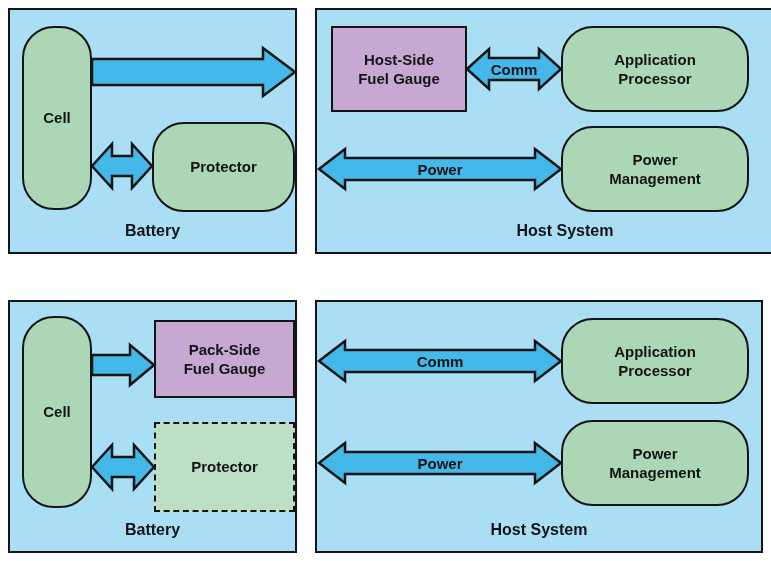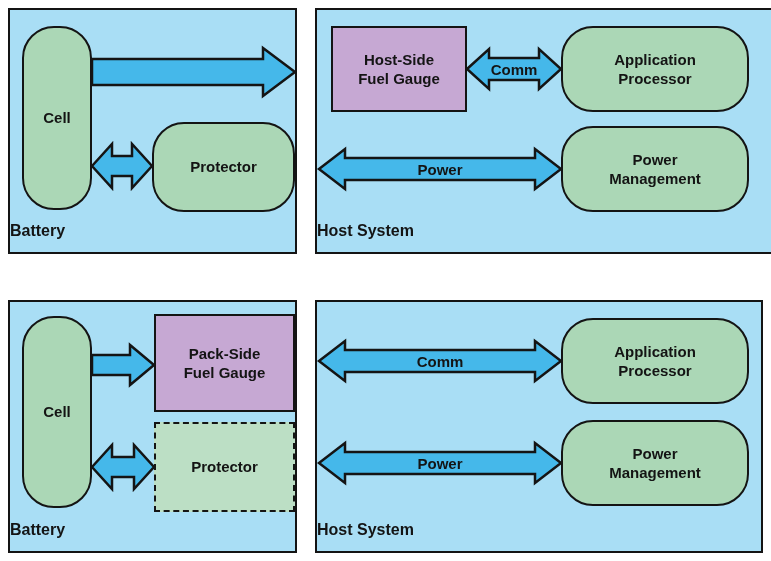--- a/index.html
+++ b/index.html
@@ -17,21 +17,21 @@
   .box{
     position:absolute;border:2px solid var(--line);
     display:flex;align-items:center;justify-content:center;
     text-align:center;font-weight:bold;font-size:15px;line-height:1.3;
     white-space:pre-line;color:var(--line);
   }
   .green{background:var(--box-green);border-radius:32px;}
   .green-dashed{background:var(--box-green-dashed);border-style:dashed;}
   .purple{background:var(--box-purple);}
   .panel-label{
-    position:absolute;left:0;right:0;
+    position:absolute;left:0;right:0;text-align:center;
     font-weight:bold;font-size:16px;color:var(--line);
   }
   .arrow{position:absolute;}
   .arrow svg{display:block;overflow:visible;}
   .ashape{fill:var(--arrow-blue);stroke:var(--line);stroke-width:2.5;stroke-linejoin:miter;}
   .arrow-label{
     position:absolute;inset:0;display:flex;align-items:center;justify-content:center;
     font-weight:bold;font-size:15px;color:var(--line);
   }
 </style>
@@ -78,21 +78,21 @@
     <div class="panel-label" style="bottom:12px;">Host System</div>
   </div>
 
   <div class="panel" style="left:8px;top:300px;width:289px;height:253px;">
     <div class="box green" style="left:12px;top:14px;width:70px;height:192px;">Cell</div>
     <div class="arrow" style="left:82px;top:43px;width:62px;height:40px;">
       <svg width="62" height="40">
         <polygon class="ashape" points="0,10 38,10 38,0 62,20 38,40 38,30 0,30"></polygon>
       </svg>
     </div>
-    <div class="box purple" style="left:144px;top:12px;width:141px;height:98px;">Pack-Side
+    <div class="box purple" style="left:144px;top:18px;width:141px;height:78px;">Pack-Side
 Fuel Gauge</div>
     <div class="arrow" style="left:82px;top:143px;width:62px;height:44px;">
       <svg width="62" height="44">
         <polygon class="ashape" points="0,22 20,0 20,12 42,12 42,0 62,22 42,44 42,32 20,32 20,44"></polygon>
       </svg>
     </div>
     <div class="box green-dashed" style="left:144px;top:120px;width:141px;height:90px;">Protector</div>
     <div class="panel-label" style="bottom:12px;">Battery</div>
   </div>
 

